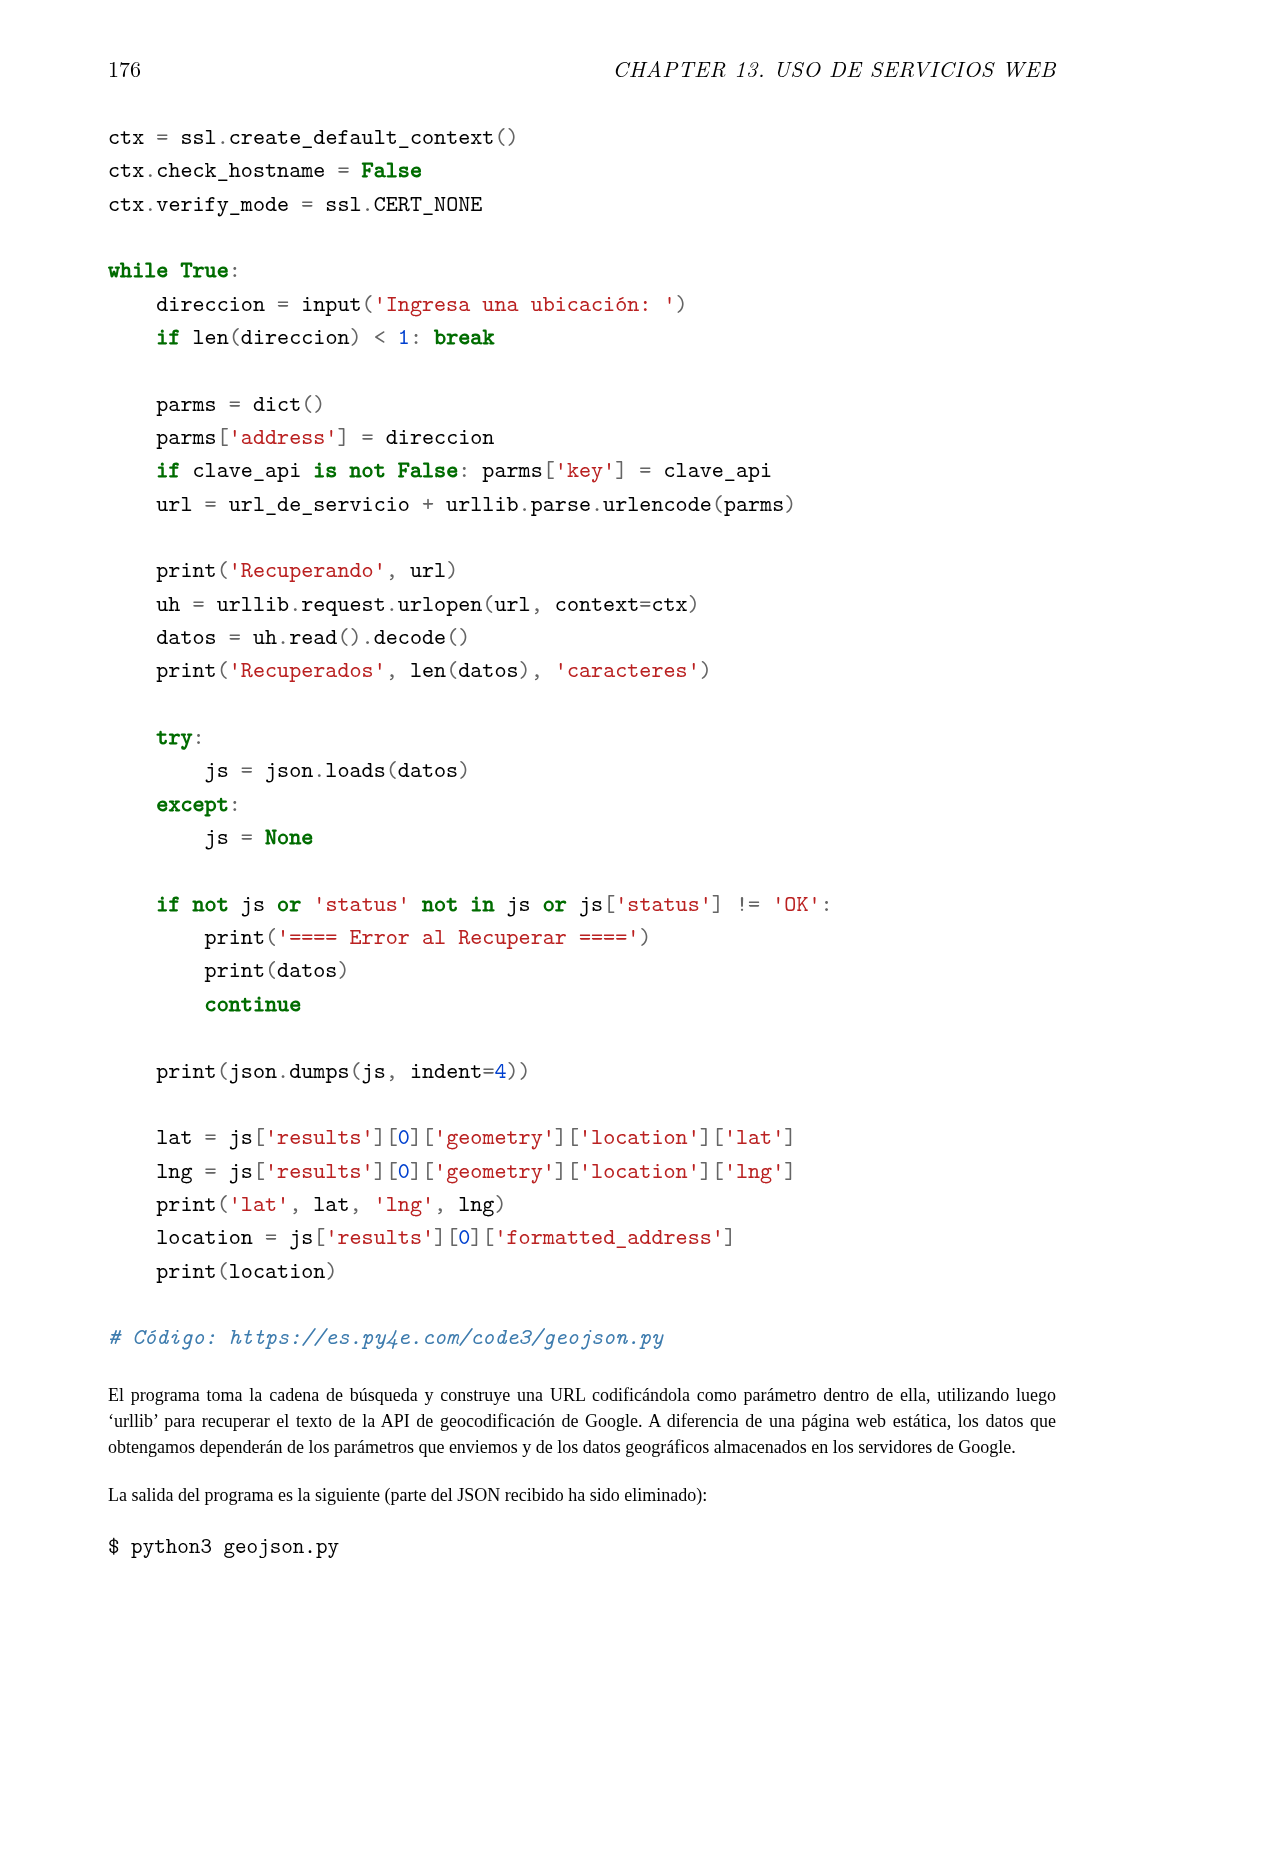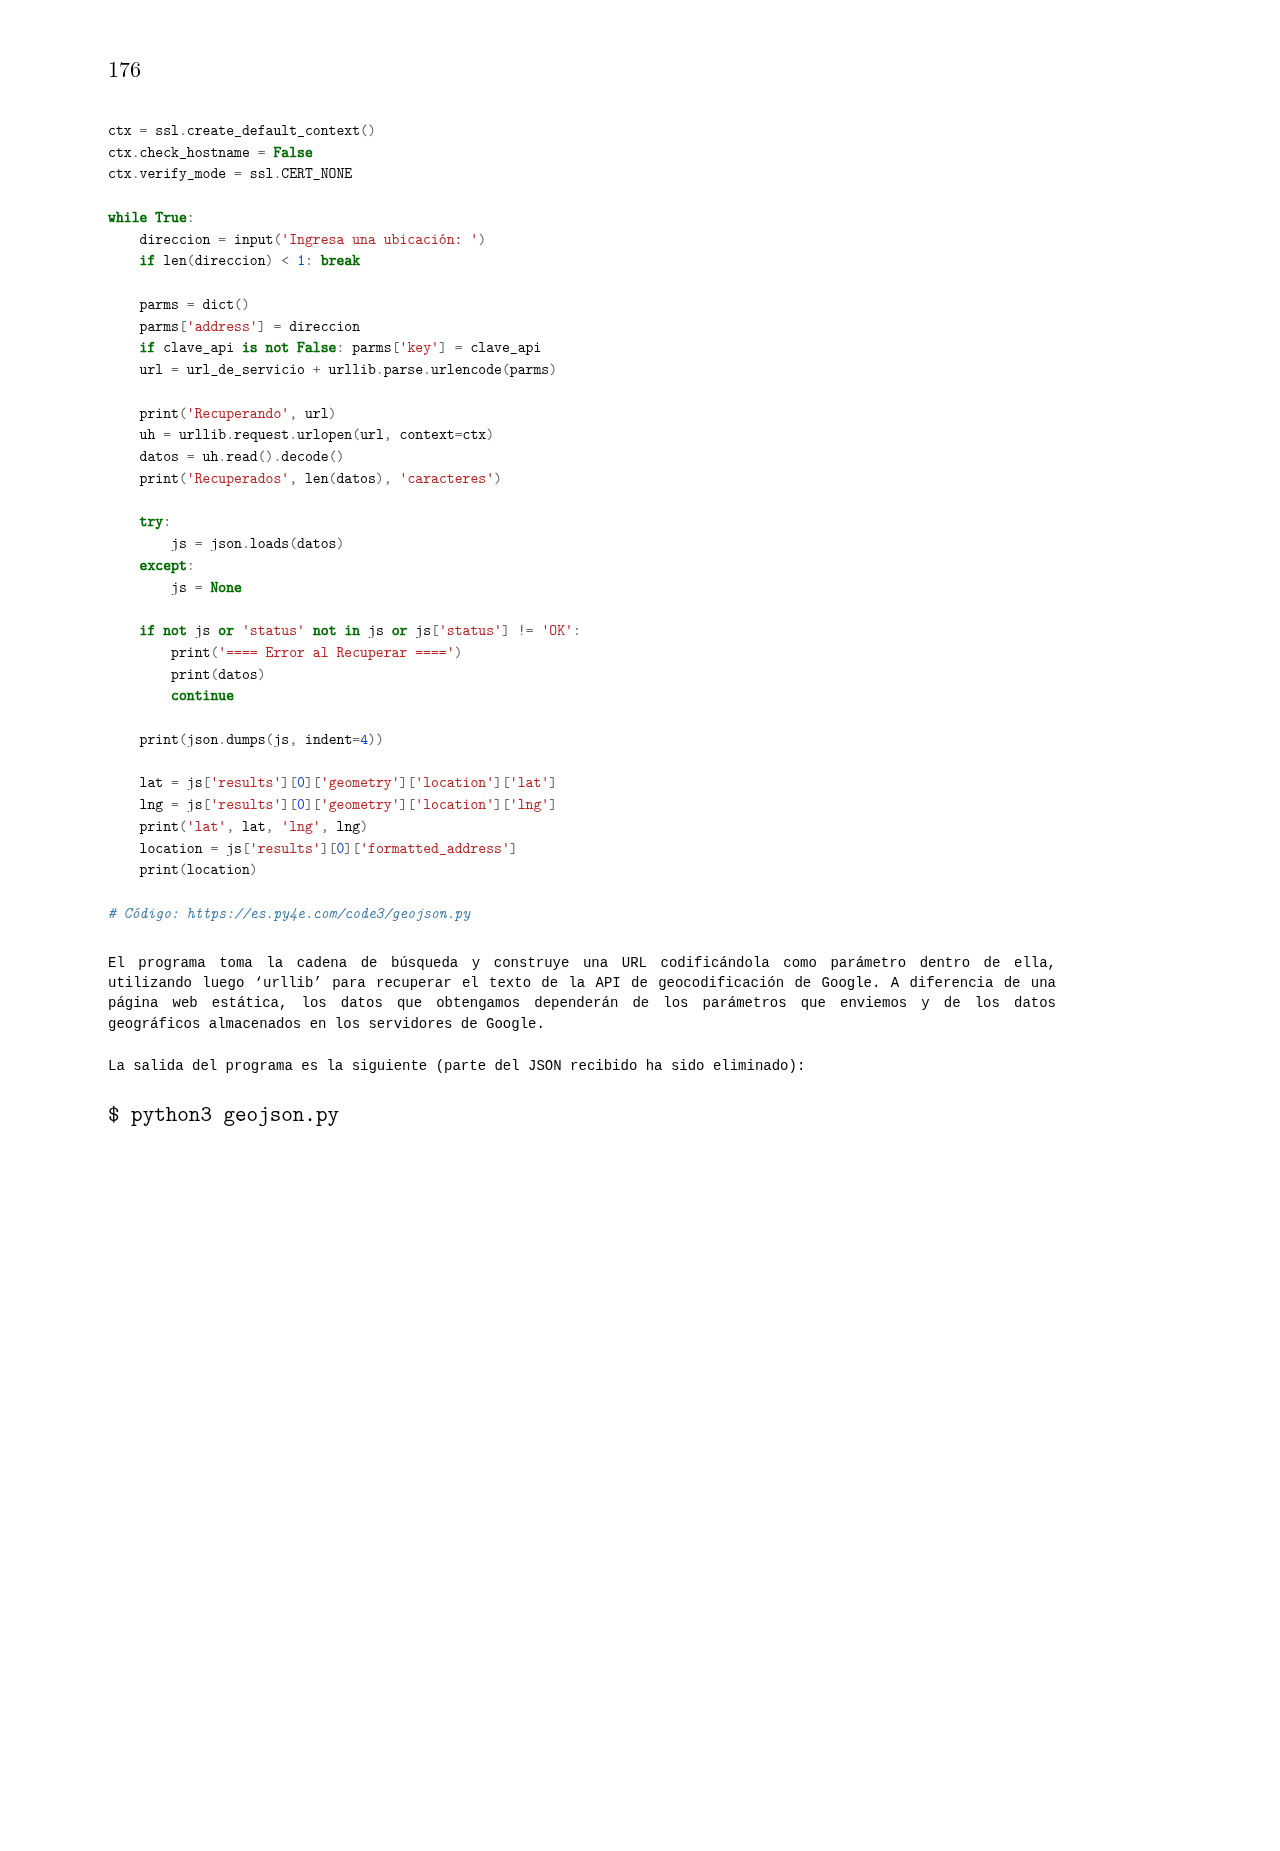--- a/index.html
+++ b/index.html
@@ -27,56 +27,57 @@
   }
   .running-head .page-no {
     font-weight: 400;
   }
   .running-head .chapter {
     font-style: italic;
     letter-spacing: 0.5px;
   }
   pre.code {
     font-family: "CMU Typewriter Text", "Latin Modern Mono", "Courier New", monospace;
-    font-size: 15px;
+    font-size: 23px;
     line-height: 1.45;
     white-space: pre;
     margin: 0 0 28px 0;
     color: #000;
   }
   pre.code .kw   { color: #006c00; font-weight: bold; }
   pre.code .nm   { color: #000; }
   pre.code .op   { color: #656565; }
   pre.code .str  { color: #ba2121; }
   pre.code .num  { color: #0040cf; }
   pre.code .bool { color: #006c00; font-weight: bold; }
   pre.code .none { color: #006c00; font-weight: bold; }
   pre.code .cmt  { color: #3e7cae; font-style: italic; }
   .body-text {
-    font-family: Liberation Mono, monospace;
-    font-size: 14px;
+    font-family: Liberation Serif, serif;
+    font-size: 18px;
     line-height: 1.45;
     text-align: justify;
     margin: 0 0 22px 0;
   }
   pre.shell {
     font-family: "CMU Typewriter Text", "Latin Modern Mono", "Courier New", monospace;
     font-size: 22px;
     line-height: 1.45;
     white-space: pre;
     margin: 16px 0 0 0;
   }
 </style>
 </head>
 <body>
 
 <div class="page">
 
   <div class="running-head">
     <span class="page-no">176</span>
+    <span class="chapter">CHAPTER 13.  USO DE SERVICIOS WEB</span>
   </div>
 
   <pre class="code" id="code-block"><span class="nm">ctx </span><span class="op">=</span><span class="nm"> ssl</span><span class="op">.</span><span class="nm">create_default_context</span><span class="op">()</span>
 <span class="nm">ctx</span><span class="op">.</span><span class="nm">check_hostname </span><span class="op">=</span><span class="nm"> </span><span class="bool">False</span>
 <span class="nm">ctx</span><span class="op">.</span><span class="nm">verify_mode </span><span class="op">=</span><span class="nm"> ssl</span><span class="op">.</span><span class="nm">CERT_NONE</span>
 
 <span class="kw">while</span><span class="nm"> </span><span class="bool">True</span><span class="op">:</span>
 <span class="nm">    direccion </span><span class="op">=</span><span class="nm"> input</span><span class="op">(</span><span class="str">'Ingresa una ubicación: '</span><span class="op">)</span>
 <span class="nm">    </span><span class="kw">if</span><span class="nm"> len</span><span class="op">(</span><span class="nm">direccion</span><span class="op">)</span><span class="nm"> </span><span class="op">&lt;</span><span class="nm"> </span><span class="num">1</span><span class="op">:</span><span class="nm"> </span><span class="kw">break</span>
 

